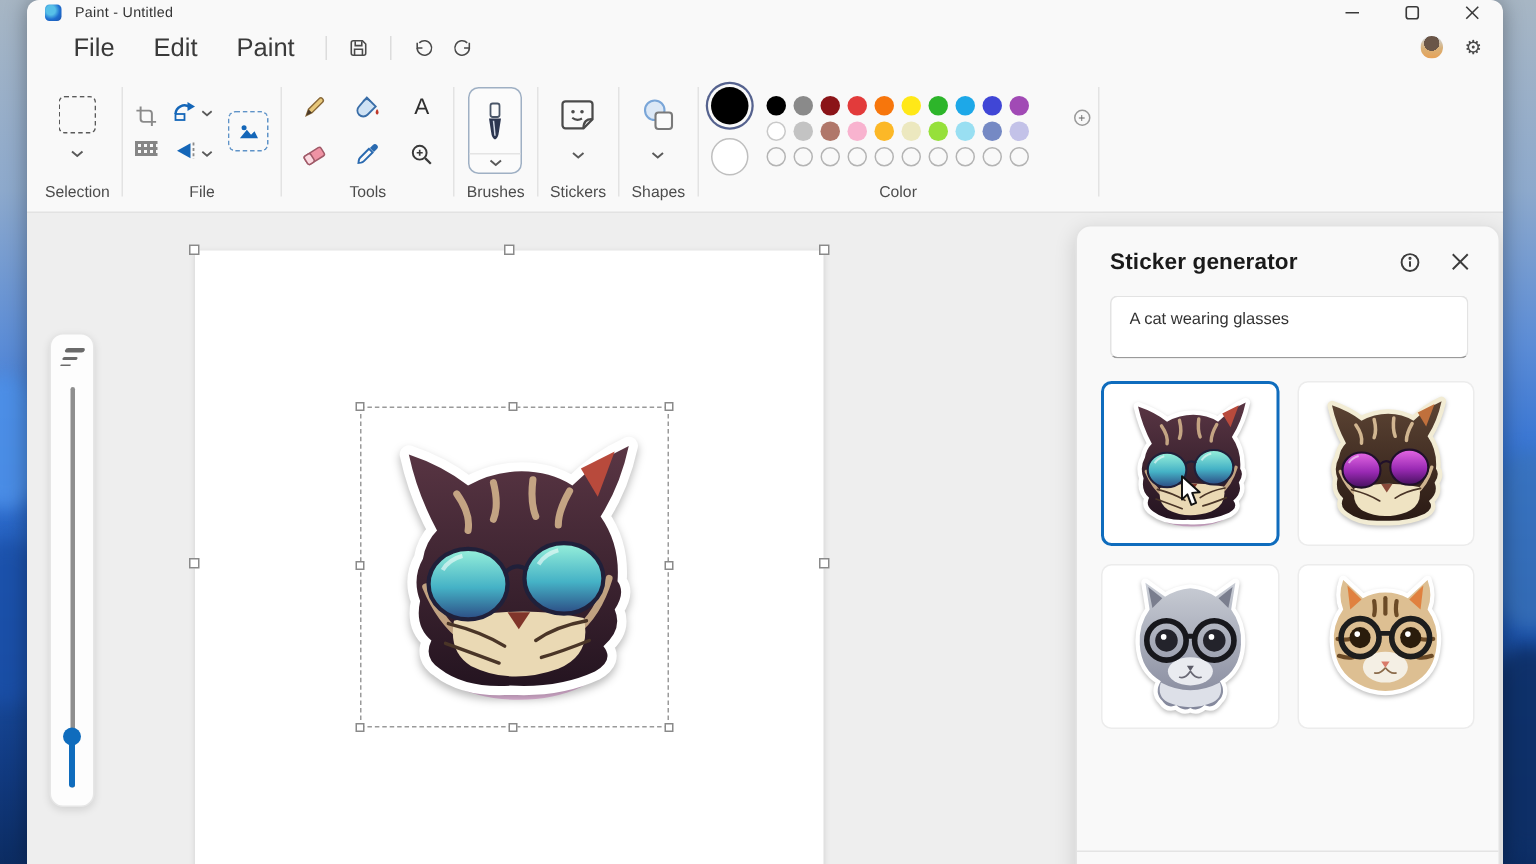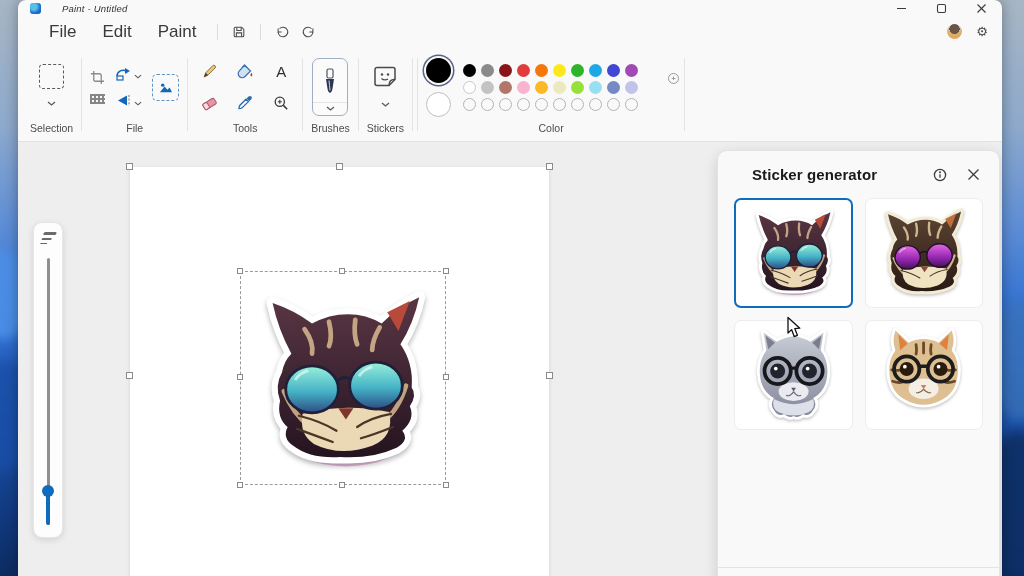--- a/index.html
+++ b/index.html
@@ -20,21 +20,21 @@
   .window {
     position:absolute; left:18px; top:0; width:984px; height:576px;
     background:#f9f9f9; border-radius:8px 8px 0 0;
     box-shadow:0 0 14px rgba(0,0,0,.35);
     overflow:hidden;
   }
   
   .titlebar { height:15px; display:flex; align-items:center; padding:2px 10px 0 12px; }
   .app-icon { width:11px; height:11px; border-radius:3px;
     background:radial-gradient(circle at 35% 35%, #57c0e8 0 30%, #1f6fd0 60%, #1a4fa8 100%); }
-  .win-title { font-size:9.5px; color:#333; margin-left:21px; letter-spacing:.2px;font-style:italic; }
+  .win-title { font-size:9.5px; color:#333; margin-left:9px; letter-spacing:.2px; }
   .caption { margin-left:auto; display:flex; gap:26px; align-items:center; padding-right:4px; }
   .cap-btn { width:14px; height:11px; display:flex; align-items:center; justify-content:center; cursor:default; }
   .cap-btn svg { stroke:#3a3a3a; stroke-width:1.1; fill:none; }
 
   
   .menubar { height:33px; display:flex; align-items:center; padding:0 14px 0 18px; }
   .menu-item { font-size:17px; color:#3a3a3a; padding:5px 13px; border-radius:4px; }
   .mb-sep { width:1px; height:16px; background:#dcdcdc; margin:0 8px; }
   .mb-icon { width:26px; height:24px; display:flex; align-items:center; justify-content:center; border-radius:4px; }
   .mb-icon svg { stroke:#4a4a4a; fill:none; stroke-width:1.2; }
@@ -127,21 +127,21 @@
   .thick-icon i:nth-child(3){ width:7px; height:1.3px; }
   .slider-zone { position:relative; flex:1; width:100%; }
   .slider-track { position:absolute; left:calc(50% - 1.5px); top:4px; bottom:12px; width:3px; background:#8f8f8f; border-radius:2px; }
   .slider-fill { position:absolute; left:calc(50% - 2px); bottom:12px; height:34px; width:4px; background:#0f6cbd; border-radius:2px; }
   .slider-thumb { position:absolute; left:calc(50% - 6px); bottom:40px; width:12px; height:12px; border-radius:50%; background:#0f6cbd; }
 
   
   .panel { position:absolute; left:699px; top:150px; width:283px; height:440px;
     background:#f9f9f9; border:1px solid #e3e3e3; border-radius:10px;
     box-shadow:0 4px 14px rgba(0,0,0,.14); }
-  .panel-header { display:flex; align-items:center; padding:15px 18px 0 34px; }
+  .panel-header { display:flex; align-items:center; padding:15px 18px 0 22px; }
   .panel-title { font-size:15px; font-weight:700; color:#1a1a1a; letter-spacing:.1px; }
   .panel-header-icons { margin-left:auto; display:flex; align-items:center; gap:17px; }
   .ph-icon { display:flex; align-items:center; justify-content:center; width:16px; height:16px; }
   .ph-icon svg { stroke:#3c3c3c; fill:none; stroke-width:1.3; }
   .prompt-box { margin:14px 20px 0 22px; height:42px; background:#fff; border:1px solid #e3e3e3;
     border-bottom:1px solid #9a9a9a; border-radius:5px; display:flex; align-items:flex-start; padding:9px 12px; }
   .prompt-text { font-size:11px; color:#333; border:none; outline:none; width:100%; background:transparent;
     font-family:inherit; }
   .thumb-grid { display:grid; grid-template-columns:1fr 1fr; gap:12px; margin:15px 16px 0; }
   .thumb { height:110px; background:#fff; border:1px solid #ececec; border-radius:7px; position:relative;
@@ -500,20 +500,36 @@
             <svg width="9" height="5" viewBox="0 0 9 5">
                 <polyline points="1,1 4.5,4 8,1"></polyline>
               </svg>
           </span>
         </div>
       </div>
       <span class="tg-label">Stickers</span>
     </div>
     <span class="tb-sep"></span>
 
+    <div class="tgroup">
+      <div class="tg-body">
+        <div class="col">
+          <svg width="26" height="26" viewBox="0 0 26 26">
+            <circle cx="10.5" cy="9.5" r="6.5" fill="#dce8f6" stroke="#7aa6d8" stroke-width="1.4"></circle>
+            <rect x="11" y="11" width="11" height="11" rx="2" fill="#fbfbfb" stroke="#7a7a7a" stroke-width="1.4"></rect>
+          </svg>
+          <span class="chev">
+            <svg width="9" height="5" viewBox="0 0 9 5">
+                <polyline points="1,1 4.5,4 8,1"></polyline>
+              </svg>
+          </span>
+        </div>
+      </div>
+      <span class="tg-label">Shapes</span>
+    </div>
     <span class="tb-sep"></span>
 
     <div class="tgroup">
       <div class="tg-body color-body">
         <div class="fgbg">
           <span class="big-swatch fg"></span>
           <span class="big-swatch bg"></span>
         </div>
         <div class="pal">
           <div class="pal-row">
@@ -616,20 +632,23 @@
         </span>
         <span class="ph-icon">
           <svg width="13" height="13" viewBox="0 0 13 13">
             <line x1="1.5" y1="1.5" x2="11.5" y2="11.5"></line>
               <line x1="11.5" y1="1.5" x2="1.5" y2="11.5"></line>
           </svg>
         </span>
       </div>
     </div>
 
+    <div class="prompt-box">
+      <input class="prompt-text" type="text" value="A cat wearing glasses" style="">
+    </div>
 
     <div class="thumb-grid">
       <div class="thumb selected">
         <svg class="cat" viewBox="0 0 200 212">
             <use href="#catTeal"></use>
           </svg>
       </div>
       <div class="thumb">
         <svg class="cat" viewBox="0 0 200 212">
             <use href="#catPurple"></use>

